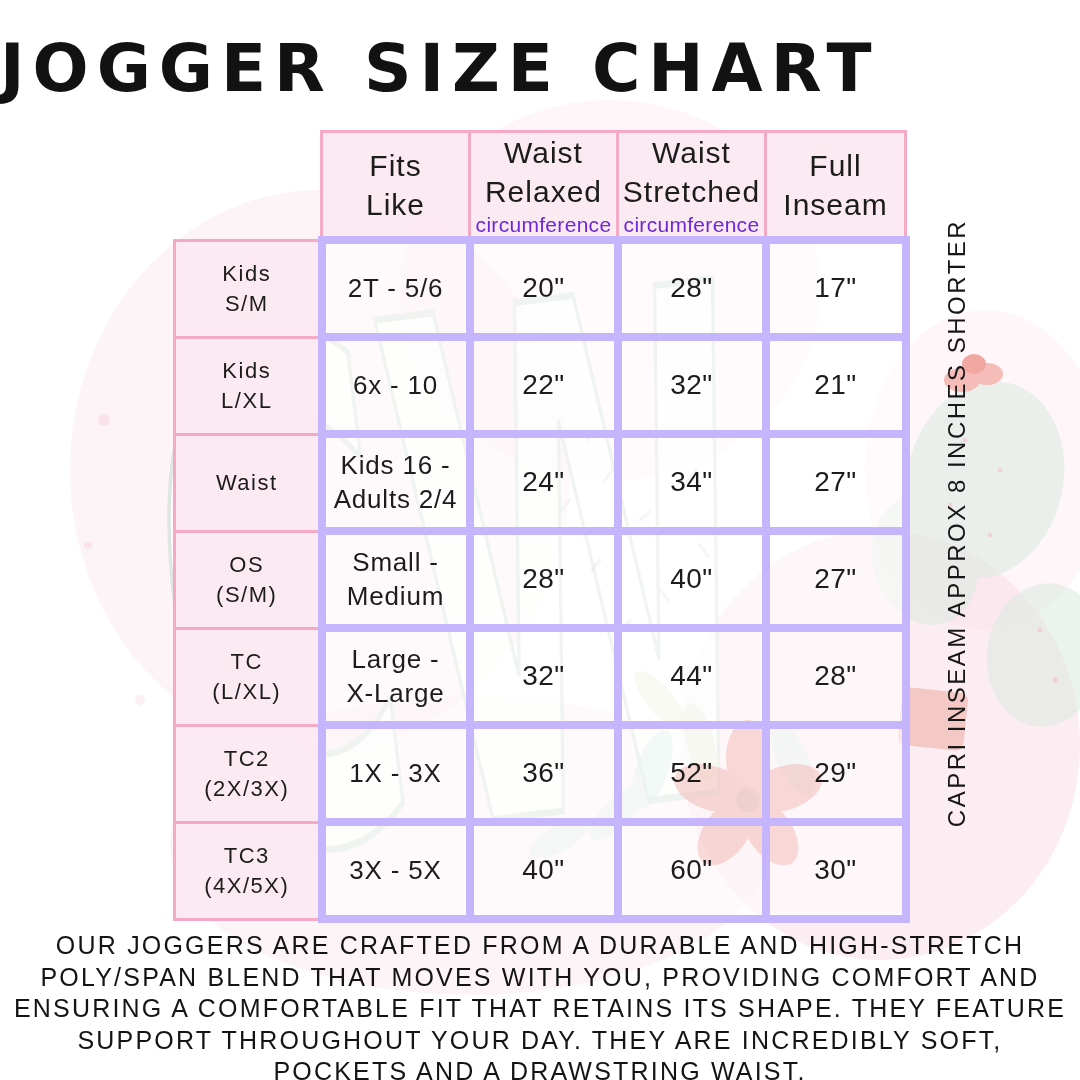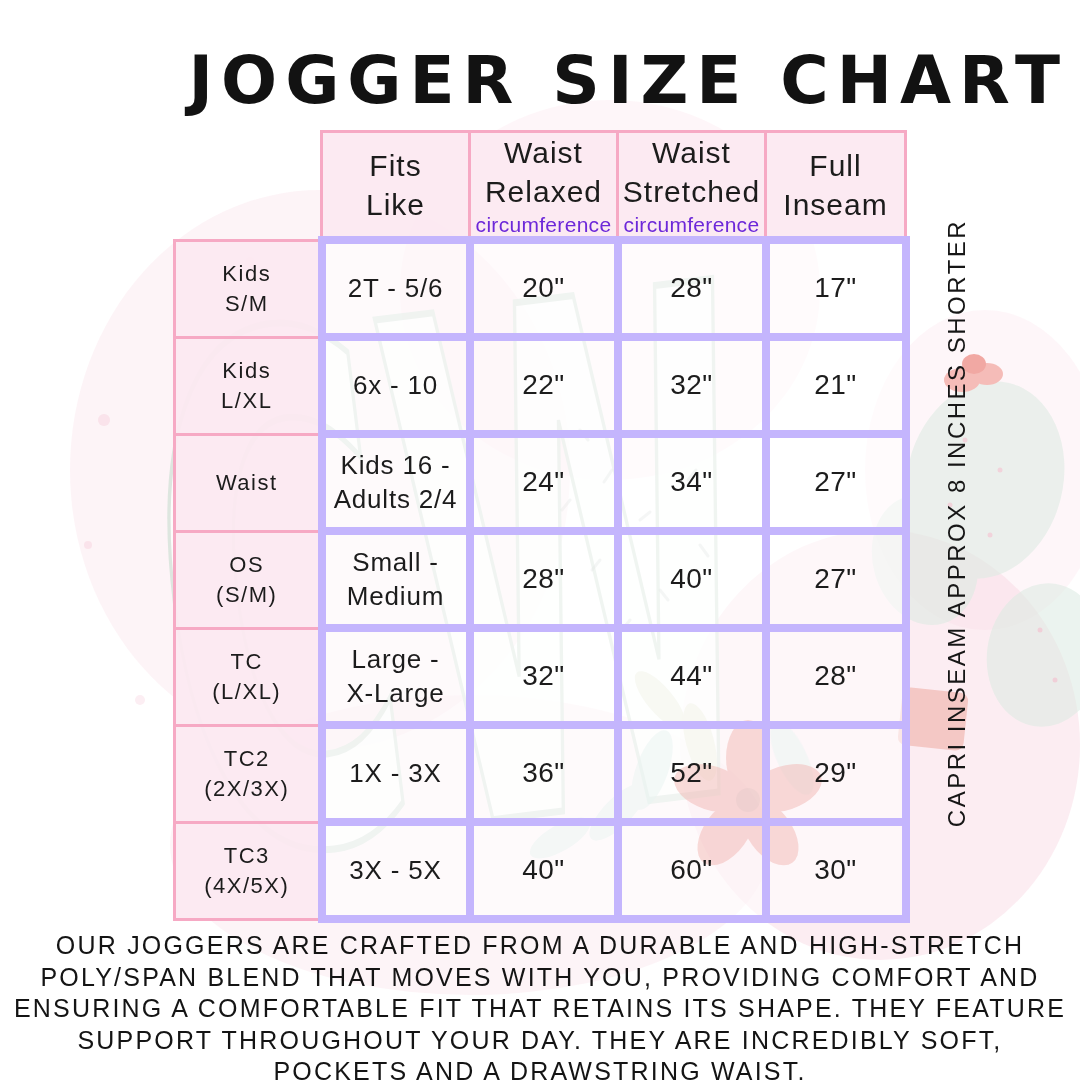--- a/index.html
+++ b/index.html
@@ -5,22 +5,22 @@
   html,body{margin:0;padding:0;background:#ffffff;}
   .canvas{
     position:relative;width:1080px;height:1080px;margin:0 auto;
     background:#ffffff;overflow:hidden;
     font-family:"Liberation Sans", sans-serif;color:#1e1e1e;
   }
   .bg{position:absolute;left:0;top:0;width:1080px;height:1080px;z-index:0;}
   .fg{position:relative;z-index:1;}
 
   .title{
-    position:absolute;left:0;right:0;top:34px;margin:12px;
-    text-align:right;
+    position:absolute;left:0;right:0;top:34px;margin:0;
+    text-align:left;
     font-family:"DejaVu Sans", sans-serif;
     font-weight:700;font-size:66px;line-height:1.05;
     letter-spacing:8px;color:#121212;white-space:nowrap;
   }
 
   table.chart{
     position:absolute;left:173px;top:130px;
     border-collapse:collapse;table-layout:fixed;
   }
   table.chart tr{height:97px;}

